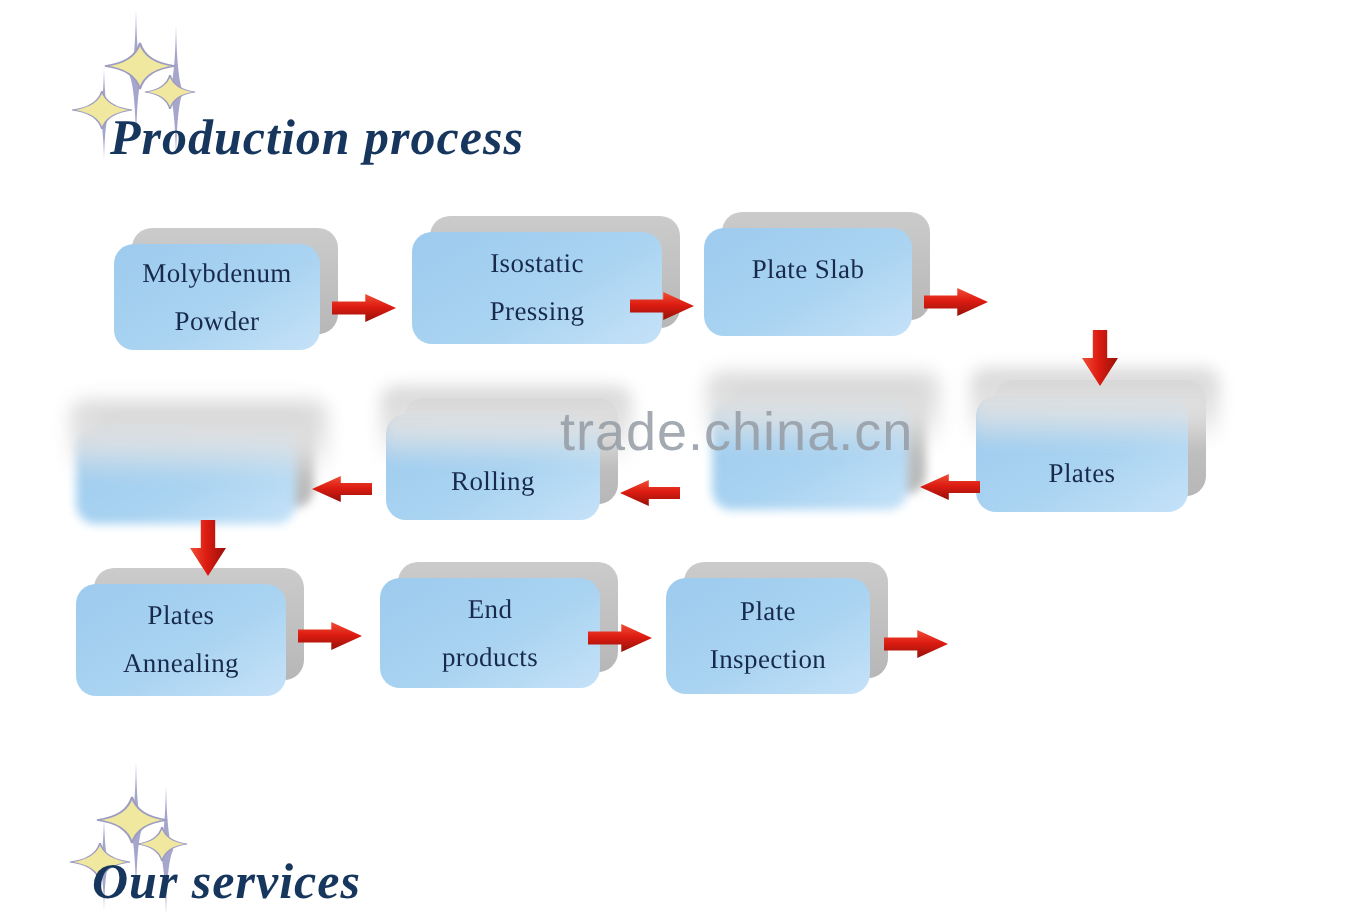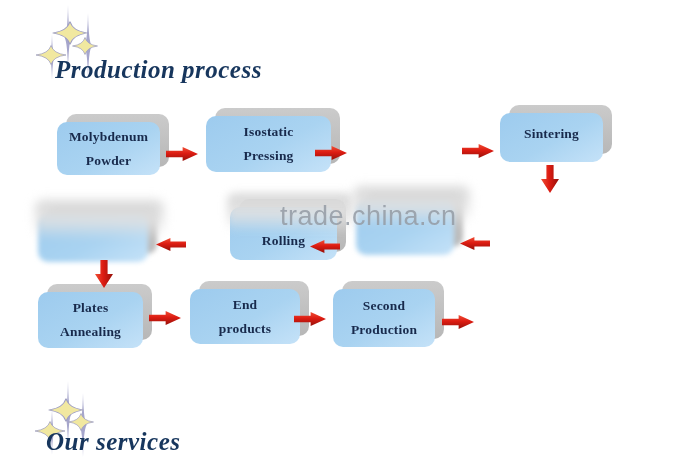--- a/index.html
+++ b/index.html
@@ -27,21 +27,21 @@
     z-index:1;
   }
   .box .fill {
     position:absolute; inset:0; border-radius:10px;
     background:linear-gradient(150deg,#9dcbee 0%,#a9d3f1 55%,#c5e2f8 100%);
     z-index:2;
   }
   .box .lbl {
     position:absolute; inset:0; z-index:4;
     display:flex; align-items:center; justify-content:center;
-    text-align:center; color:#182a4c; font-weight:bold; font-size:13.5px;
+    text-align:center; color:#182a4c; font-weight:normal; font-size:13.5px;
     line-height:1.75; letter-spacing:0.2px; padding:2px 22px; box-sizing:border-box;
   }
   .box.t-top .lbl    { align-items:flex-start; padding-top:9px; }
   .box.t-bottom .lbl { align-items:flex-end; padding-bottom:7px; }
   
   .box .cap {
     position:absolute; left:-3px; top:-14px; right:-16px; height:38px;
     border-radius:8px; z-index:3;
     background:linear-gradient(180deg, rgba(214,214,214,0.95) 0%,
                rgba(226,226,226,0.90) 55%, rgba(238,238,238,0.10) 100%);
@@ -70,21 +70,21 @@
     position:absolute; left:236px; top:201px; z-index:7;
     font-family:"Liberation Sans", sans-serif; font-size:27px;
     color:#959ca5; opacity:0.85; letter-spacing:0.5px; white-space:nowrap;margin-left:44px;
   }
   
   #b11{left:57px;  top:122px; width:103px; height:53px;}
   #b12{left:206px; top:116px; width:125px; height:56px;}
   #b13{left:352px; top:114px; width:104px; height:54px;}
   #b14{left:500px; top:113px; width:103px; height:49px;}
   #b21{left:38px;  top:214px; width:110px; height:48px;}
-  #b22{left:193px; top:207px; width:107px; height:53px;margin-left:37px;}
+  #b22{left:193px; top:207px; width:107px; height:53px;}
   #b23{left:356px; top:200px; width:98px;  height:55px;}
   #b24{left:488px; top:198px; width:106px; height:58px;}
   #b31{left:38px;  top:292px; width:105px; height:56px;}
   #b32{left:190px; top:289px; width:110px; height:55px;}
   #b33{left:333px; top:289px; width:102px; height:58px;}
   #b34{left:480px; top:282px; width:105px; height:60px;}
   
   #ar1{left:166px; top:147px;} #ar2{left:315px; top:146px;} #ar3{left:462px; top:144px;}
   #ar4{left:149px; top:311px;} #ar5{left:294px; top:312px;} #ar6{left:442px; top:315px;}
   #al1{left:156px; top:238px;} #al2{left:310px; top:240px;} #al3{left:460px; top:237px;}
@@ -122,57 +122,63 @@
   <div id="b11" class="box">
     <div class="shadow"></div>
     <div class="fill"></div>
     <span class="lbl">Molybdenum Powder</span>
   </div>
   <div id="b12" class="box">
     <div class="shadow"></div>
     <div class="fill"></div>
     <span class="lbl">Isostatic Pressing</span>
   </div>
-  <div id="b14" class="box t-top">
+  <div id="b13" class="box t-top">
     <div class="shadow"></div>
     <div class="fill"></div>
-    <span class="lbl">Sintering</span>
+    <span class="lbl">Plate Slab</span>
   </div>
 
   <div id="b21" class="box blur-all">
     <div class="shadow"></div>
     <div class="fill"></div>
     <div class="cap"></div>
   </div>
   <div id="b22" class="box t-bottom">
     <div class="shadow"></div>
     <div class="fill"></div>
     <div class="cap"></div>
     <span class="lbl">Rolling</span>
   </div>
   <div id="b23" class="box blur-all">
     <div class="shadow"></div>
     <div class="fill"></div>
     <div class="cap"></div>
   </div>
+  <div id="b24" class="box t-bottom">
+    <div class="shadow"></div>
+    <div class="fill"></div>
+    <div class="cap"></div>
+    <span class="lbl">Plates</span>
+  </div>
 
   <div id="b31" class="box">
     <div class="shadow"></div>
     <div class="fill"></div>
     <span class="lbl">Plates Annealing</span>
   </div>
   <div id="b32" class="box">
     <div class="shadow"></div>
     <div class="fill"></div>
     <span class="lbl">End products</span>
   </div>
   <div id="b33" class="box">
     <div class="shadow"></div>
     <div class="fill"></div>
-    <span class="lbl">Second Production</span>
+    <span class="lbl">Plate Inspection</span>
   </div>
 
   <div id="ar1" class="arrow arrow-r"></div>
   <div id="ar2" class="arrow arrow-r"></div>
   <div id="ar3" class="arrow arrow-r"></div>
   <div id="ar4" class="arrow arrow-r"></div>
   <div id="ar5" class="arrow arrow-r"></div>
   <div id="ar6" class="arrow arrow-r"></div>
   <div id="al1" class="arrow arrow-l"></div>
   <div id="al2" class="arrow arrow-l"></div>

